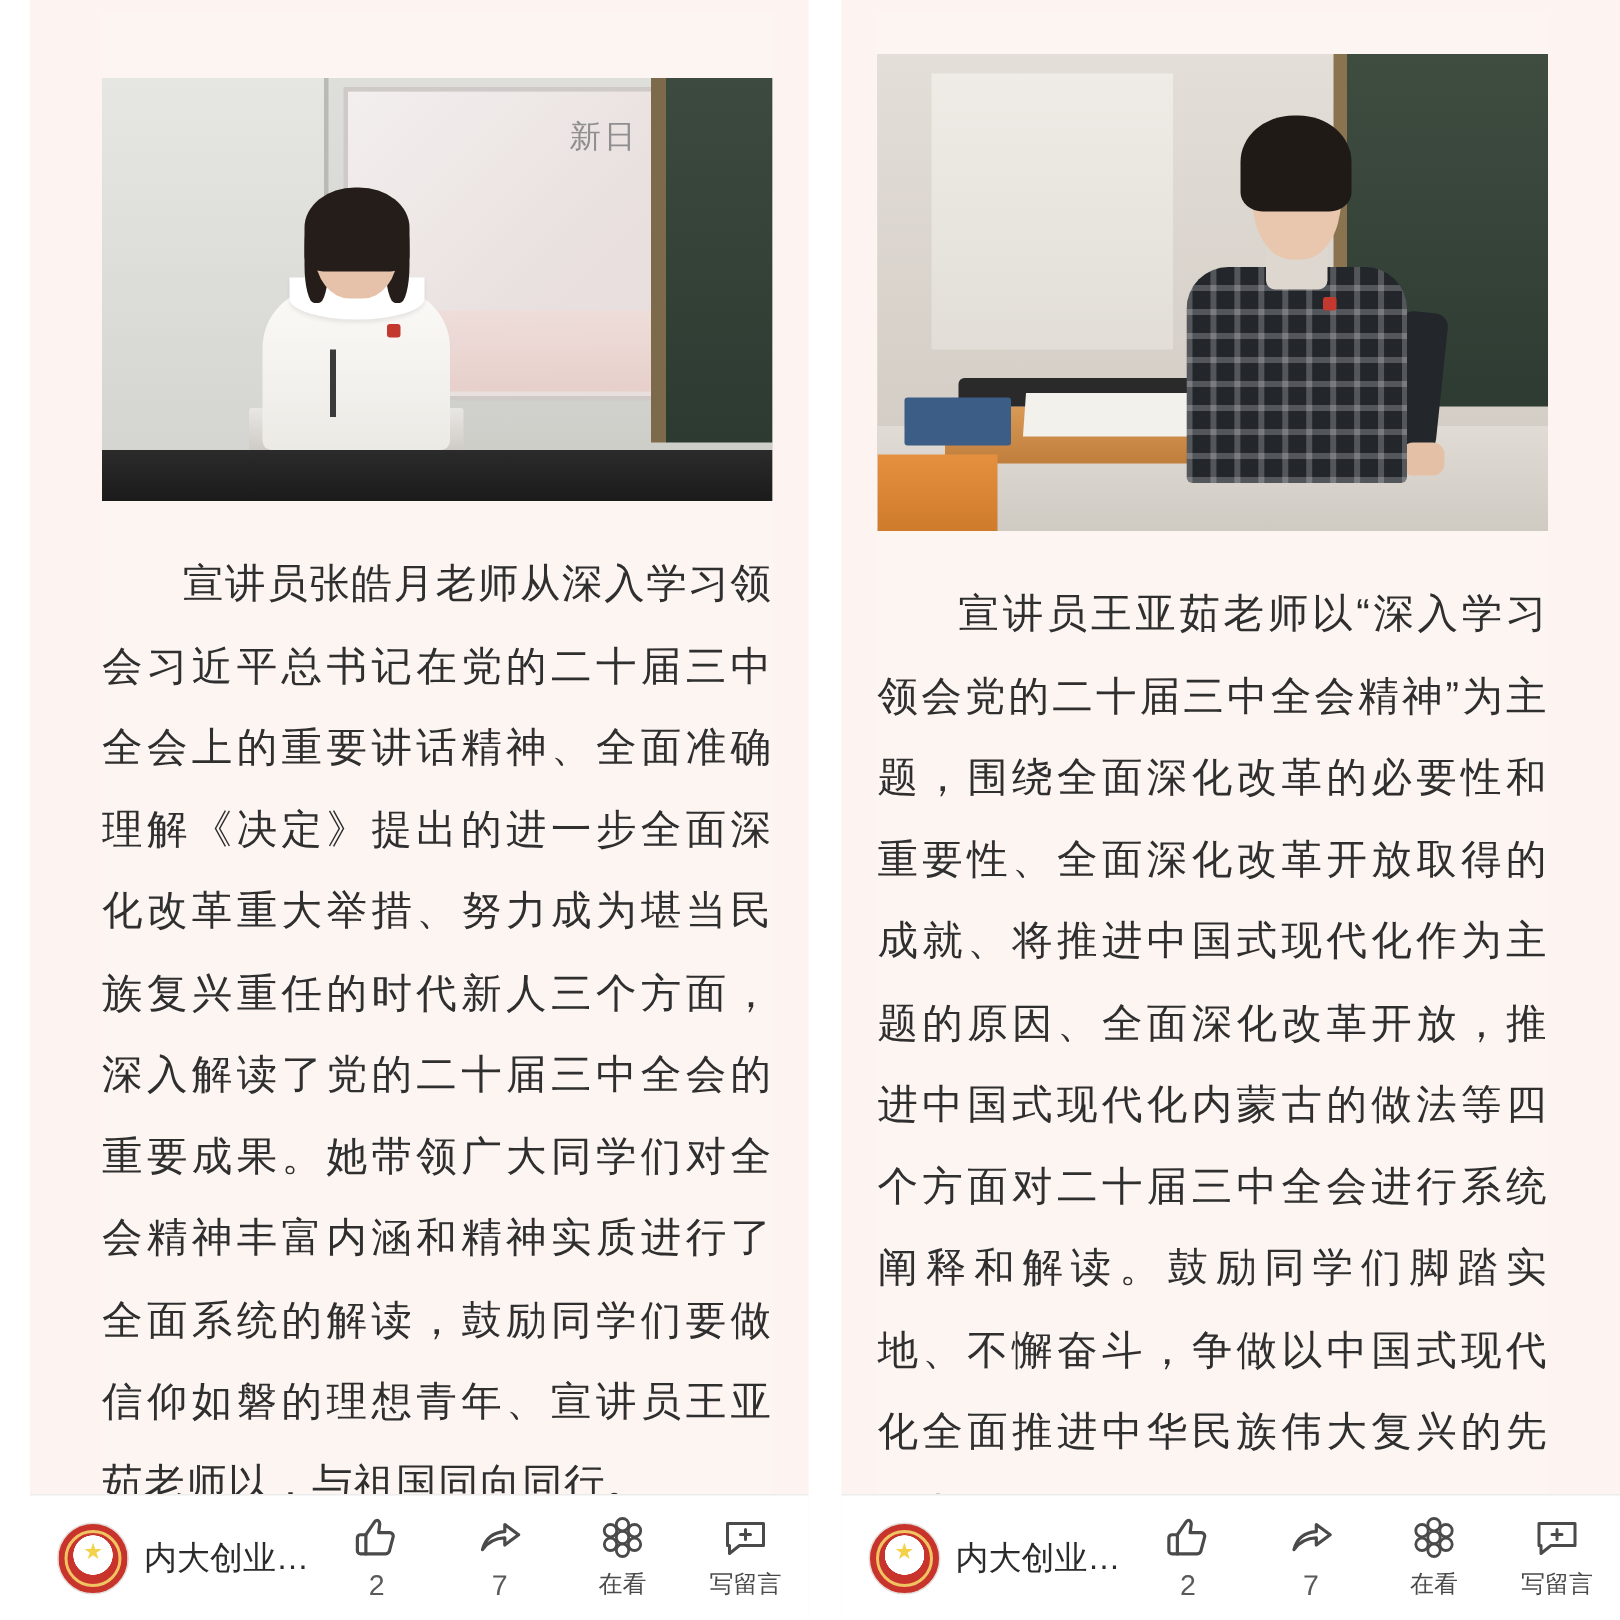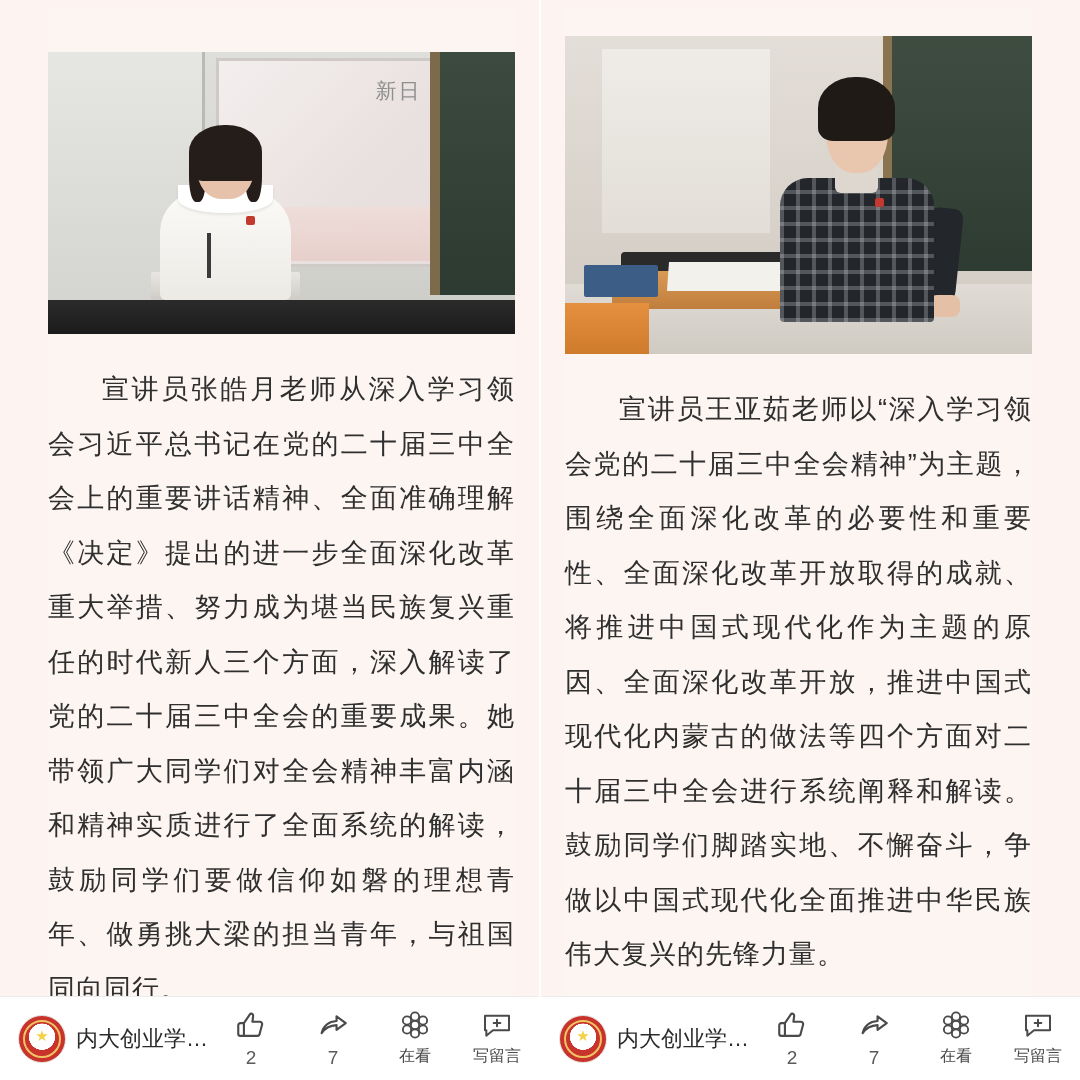--- a/index.html
+++ b/index.html
@@ -22,20 +22,21 @@
     flex-direction: row;
   }
   .panel {
     position: relative;
     width: 540px;
     height: 1080px;
     background: #fdf4f1;
     box-sizing: border-box;
     display: flex;
     flex-direction: column;
+    margin-left: 20px;
   }
   .panel.left {
     padding: 8px 24px 0 48px;
   }
   .panel.right {
     padding: 8px 48px 0 24px;
   }
   .panel-inner {
     background: #fdf5f2;
     flex: 1;
@@ -347,21 +348,21 @@
             <div class="s1-hair-r"></div>
             <div class="s1-head"></div>
             <div class="s1-hair"></div>
           </div>
           <div class="s1-mic"></div>
           <div class="s1-desk"></div>
         </div>
       </div>
 
       <div class="article">
-        <p>宣讲员张皓月老师从深入学习领会习近平总书记在党的二十届三中全会上的重要讲话精神、全面准确理解《决定》提出的进一步全面深化改革重大举措、努力成为堪当民族复兴重任的时代新人三个方面，深入解读了党的二十届三中全会的重要成果。她带领广大同学们对全会精神丰富内涵和精神实质进行了全面系统的解读，鼓励同学们要做信仰如磐的理想青年、做勇挑大梁的担当青年，与祖国同向同行。</p>
+        <p>宣讲员张皓月老师从深入学习领会习近平总书记在党的二十届三中全会上的重要讲话精神、全面准确理解《决定》提出的进一步全面深化改革重大举措、努力成为堪当民族复兴重任的时代新人三个方面，深入解读了党的二十届三中全会的重要成果。她带领广大同学们对全会精神丰富内涵和精神实质进行了全面系统的解读，鼓励同学们要做信仰如磐的理想青年、宣讲员王亚茹老师以，与祖国同向同行。</p>
       </div>
     </div>
 
     <div class="bottombar">
       <div class="account">
         <div class="avatar">
           <div class="ring"></div>
           <div class="star">★</div>
         </div>
         <div class="acct-name">内大创业学院语言...</div>

